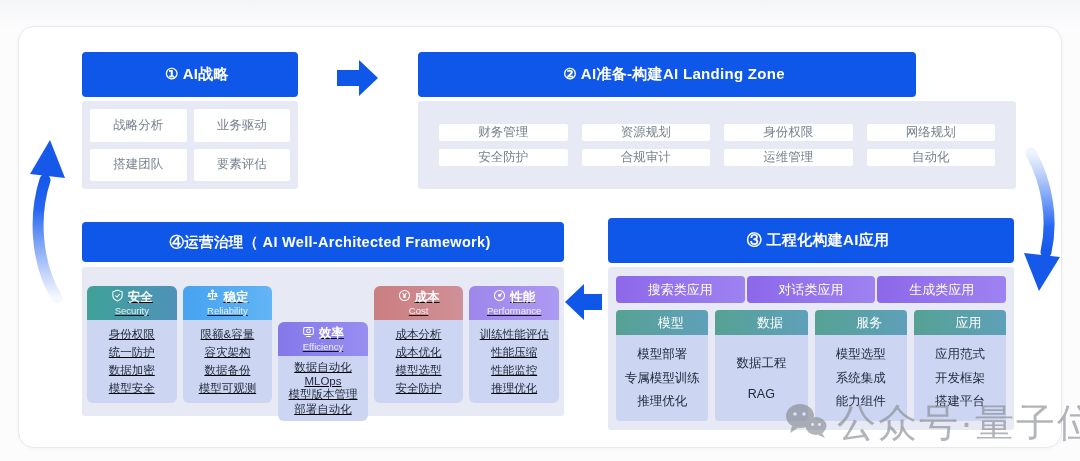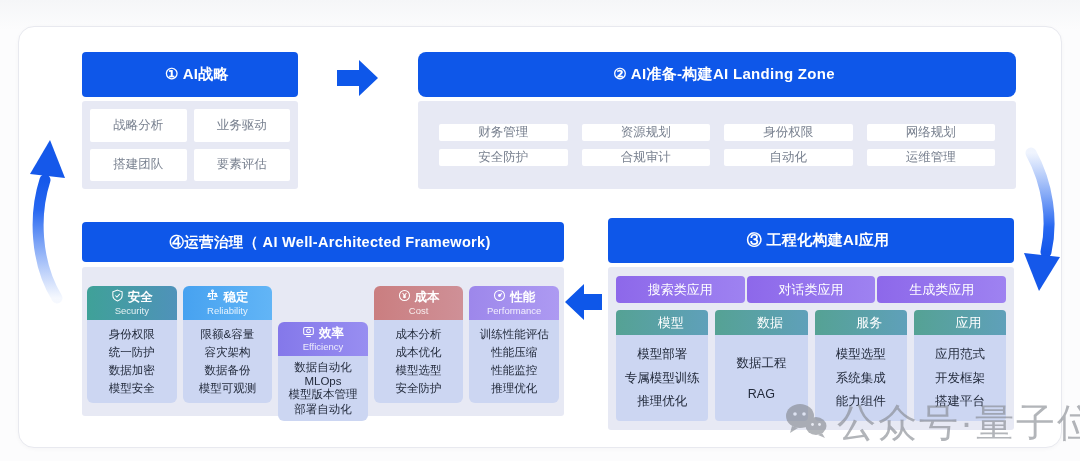--- a/index.html
+++ b/index.html
@@ -2,41 +2,41 @@
 <html><head>
 <meta charset="utf-8">
 <style>
   * { margin:0; padding:0; box-sizing:border-box; }
   body { font-family:"Liberation Sans", sans-serif; background:#ffffff; }
   .stage { position:relative; width:1080px; height:461px; background:linear-gradient(180deg,#f5f6f8 0,#fcfcfd 30px,#fcfcfd 100%); overflow:hidden; }
   .card { position:absolute; left:18px; top:26px; width:1044px; height:422px; background:#ffffff; border:1px solid #e8e9ef; border-radius:16px; box-shadow:0 1px 4px rgba(0,0,0,0.03); }
 
   .blk-header { position:absolute; background:#0e57e9; color:#fff; font-weight:bold; font-size:15px; display:flex; align-items:center; justify-content:center; border-radius:4px; letter-spacing:.3px; z-index:2;padding-left:14px; }
   #hdr-strategy   { left:82px;  top:52px;  width:216px; height:45px; }
-  #hdr-landing    { left:418px; top:52px;  width:598px; height:45px;border-radius:8px; }
+  #hdr-landing    { left:418px; top:52px;  width:498px; height:45px; }
   #hdr-engineer   { left:608px; top:218px; width:406px; height:45px; }
   #hdr-governance { left:82px;  top:222px; width:482px; height:40px; font-size:14.5px; }
 
   .panel { position:absolute; background:#e7e9f4; border-radius:3px; z-index:1; }
   #pnl-strategy { left:82px; top:101px; width:216px; height:88px; display:grid; grid-template-columns:1fr 1fr; gap:7px; padding:8px; }
   #pnl-landing  { left:418px; top:101px; width:598px; height:88px; display:grid; grid-template-columns:repeat(4,1fr); gap:8px 14px; padding:23px 21px; }
   .wbox { background:#ffffff; color:#78808f; font-size:12.5px; display:flex; align-items:center; justify-content:center; border-radius:2px; white-space:nowrap; }
 
   
   #pnl-engineer { left:608px; top:267px; width:406px; height:163px; padding:9px 8px; }
   .apps { display:flex; gap:2px; height:27px; margin-bottom:7px; }
   .app-box { flex:1; background:linear-gradient(90deg,#8d68ea,#9e82f1); color:#fff; font-size:13px; display:flex; align-items:center; justify-content:center; border-radius:4px; }
   .layers { display:flex; gap:7px; height:111px; }
   .layer { flex:1; display:flex; flex-direction:column; }
   .layer-h { height:25px; flex:0 0 25px; background:linear-gradient(90deg,#55a294,#5fa0ba); color:#fff; font-size:13px; display:flex; align-items:center; justify-content:center; border-radius:4px 4px 0 0;padding-left:17px; }
   .layer-b { flex:1; background:#ccd6f2; border-radius:0 0 4px 4px; display:flex; flex-direction:column; justify-content:space-evenly; align-items:center; font-size:12.5px; font-weight:500; color:#232b3c; padding:4px 2px; }
 
   
   #pnl-governance { left:82px; top:267px; width:482px; height:149px; padding:19px 5px 13px; }
-  .pillars { display:flex; gap:6px; height:100%; }
+  .pillars { display:flex; gap:6px; height:100%;text-decoration:underline; }
   .pillar { flex:1; display:flex; flex-direction:column; }
   .pillar-h { flex:0 0 34px; border-radius:6px 6px 0 0; color:#fff; display:flex; flex-direction:column; align-items:center; justify-content:center; line-height:1.15; }
   .pillar-zh { font-size:12.5px; font-weight:bold; display:flex; align-items:center; gap:4px; }
   .pillar-en { font-size:9.5px; opacity:.85; }
   .pillar-b { flex:1; background:#ccd6f2; border-radius:0 0 6px 6px; display:flex; flex-direction:column; justify-content:space-evenly; align-items:center; font-size:11.5px; font-weight:500; color:#232b3c; padding:4px 1px; white-space:nowrap; }
 
   .arrows { position:absolute; left:0; top:0; width:1080px; height:461px; z-index:3; pointer-events:none; }
 
   .watermark { position:absolute; left:784px; top:396px; display:flex; align-items:center; gap:9px; z-index:6; opacity:.62; }
   .watermark-text { font-size:39px; color:#84888f; letter-spacing:2px; white-space:nowrap; }
@@ -56,22 +56,22 @@
   </div>
 
   <div class="blk-header" id="hdr-landing">② AI准备-构建AI Landing Zone</div>
   <div class="panel" id="pnl-landing">
     <div class="wbox">财务管理</div>
     <div class="wbox">资源规划</div>
     <div class="wbox">身份权限</div>
     <div class="wbox">网络规划</div>
     <div class="wbox">安全防护</div>
     <div class="wbox">合规审计</div>
+    <div class="wbox">运维管理</div>
     <div class="wbox">自动化</div>
-    <div class="wbox">运维管理</div>
   </div>
 
   <div class="blk-header" id="hdr-engineer">③ 工程化构建AI应用</div>
   <div class="panel" id="pnl-engineer">
     <div class="apps">
       <div class="app-box">搜索类应用</div>
       <div class="app-box">对话类应用</div>
       <div class="app-box">生成类应用</div>
     </div>
     <div class="layers">

